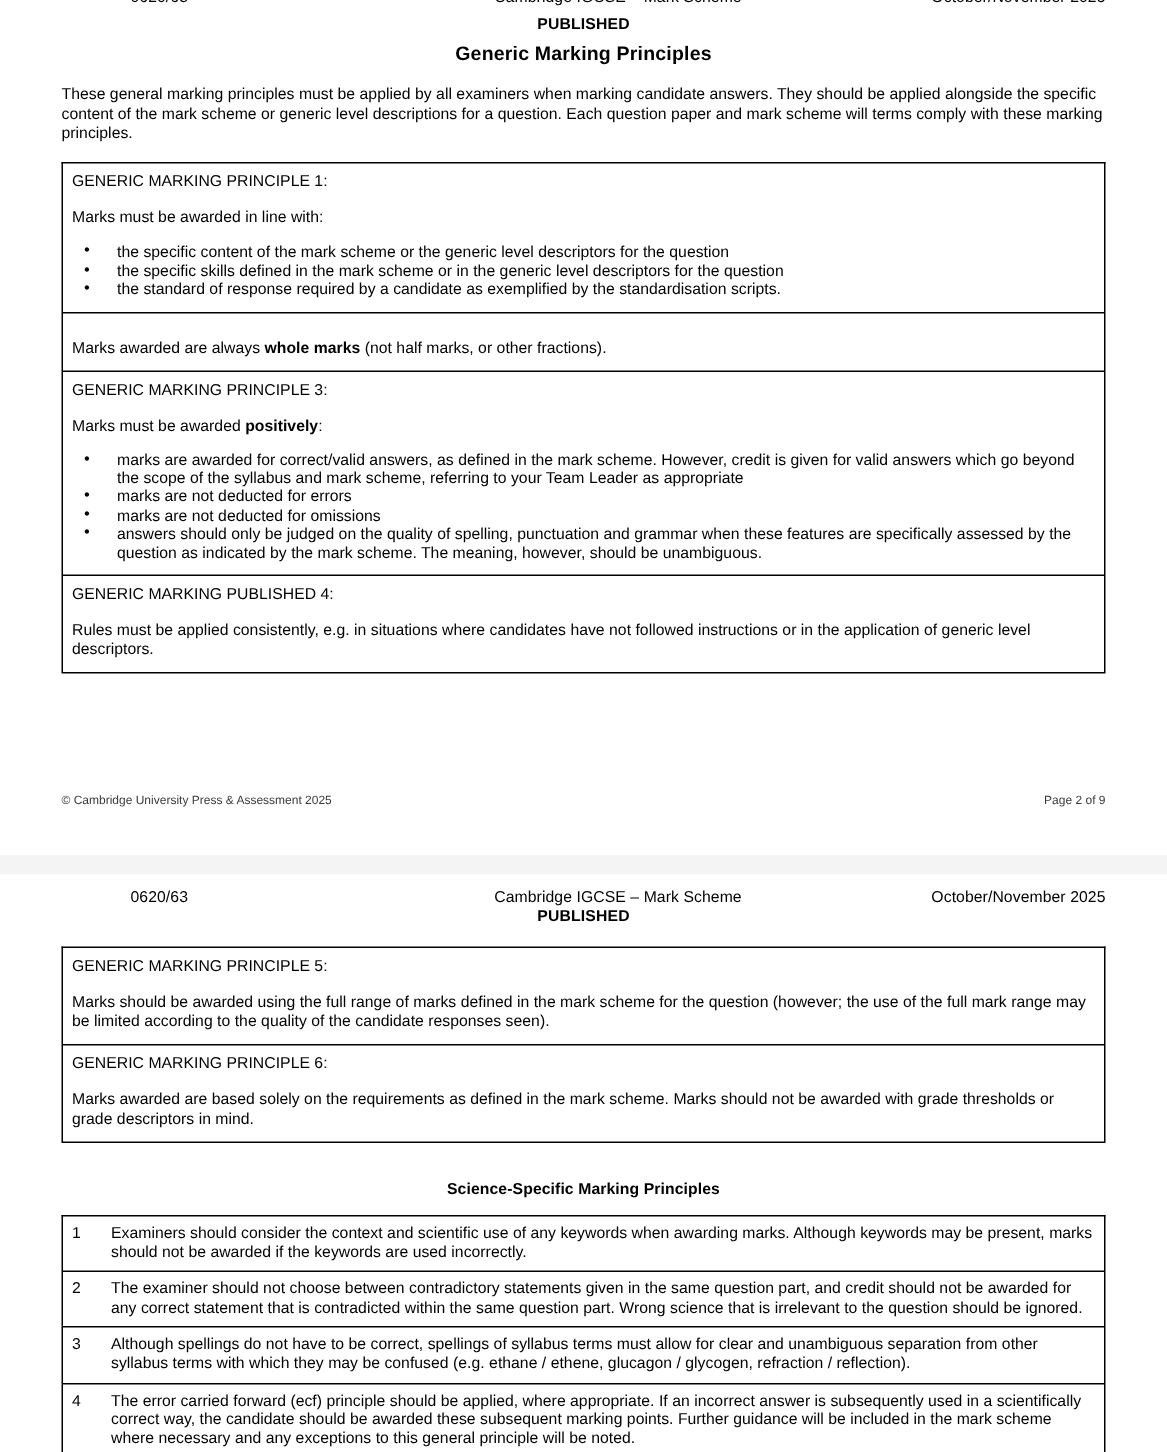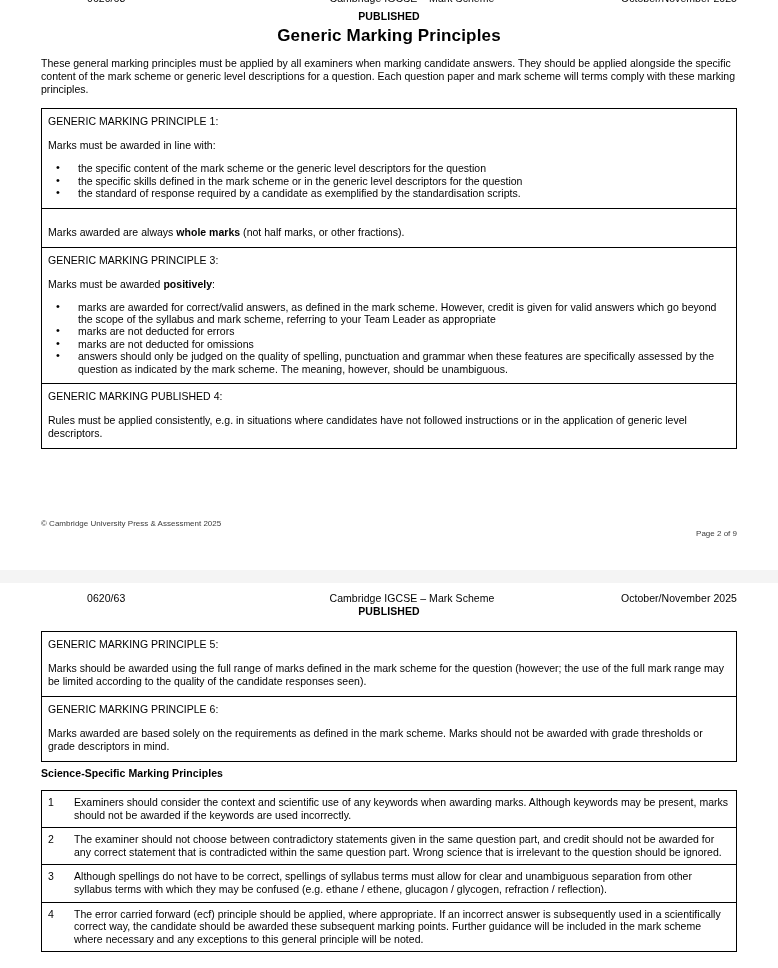--- a/index.html
+++ b/index.html
@@ -71,21 +71,21 @@
     letter-spacing: 0.01em;
   }
   
   .page-one .run-head {
     height: 17px;
     margin-top: -8px;
   }
 
   .doc-title {
     text-align: center;
-    font-size: 17px;
+    font-size: 13px;
     font-weight: bold;
     line-height: 14px;
     margin-top: 6px;
     letter-spacing: 0.01em;
   }
 
   .intro {
     font-size: 10.5px;
     line-height: 12.8px;
     margin-top: 14px;
@@ -141,32 +141,32 @@
   
   .page-footer {
     position: absolute;
     left: 41px;
     right: 41px;
     bottom: 31px;
     display: flex;
     font-size: 8px;
     color: #3a3a3a;
     line-height: 10px;
-    flex-direction: column;
   }
   .footer-copy { width: 330px; text-align: left; }
   .footer-page { flex: 1; text-align: right; }
 
   
   .section-title {
     font-size: 10.5px;
     font-weight: bold;
-    margin-top: 5px;
+    margin-top: 25px;
     line-height: 13px;
     letter-spacing: 0.006em;
+    text-align: center;
   }
   .numbered-table {
     margin-top: 10px;
     border: 1px solid #000000;
     border-bottom: none;
     box-sizing: border-box;
   }
   .numbered-row {
     display: flex;
     border-bottom: 1px solid #000000;

